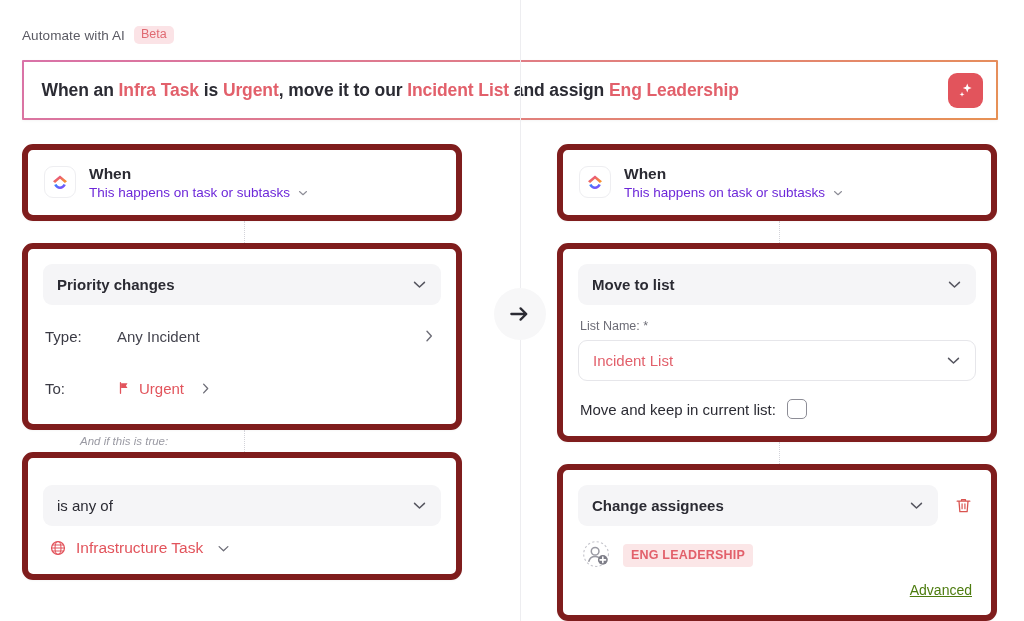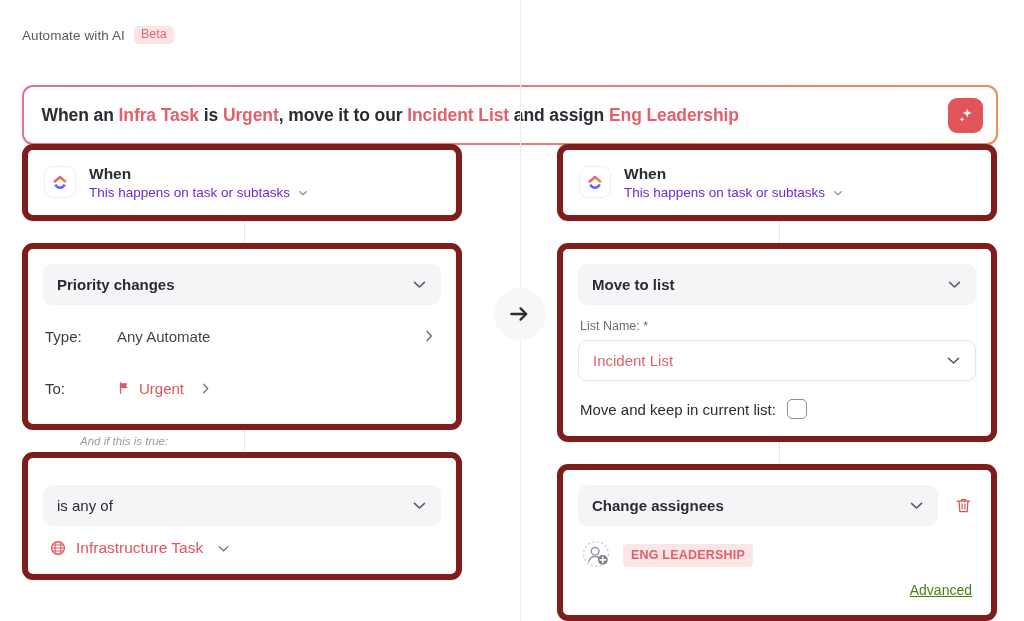--- a/index.html
+++ b/index.html
@@ -46,28 +46,27 @@
     line-height: 1;
   }
 
   
   .prompt-banner {
     position: absolute;
     left: 22px;
     top: 60px;
     width: 976px;
     height: 60px;
-    border-radius: 11px;
+    border-radius: 1px;
     background: #ffffff;
     padding: 1.6px;
     background-image: linear-gradient(#fff,#fff), linear-gradient(150deg,#d972a8 0%,#e07c86 45%,#e79154 100%);
     background-origin: border-box;
     background-clip: content-box, border-box;
     box-shadow: 0 1px 3px rgba(0,0,0,.045);
-    margin-top: 25px;
   }
   .prompt-inner {
     width: 100%;
     height: 100%;
     border-radius: 10px;
     background: #fff;
     display: flex;
     align-items: center;
     justify-content: space-between;
     padding: 0 13px 0 18px;
@@ -386,21 +385,21 @@
       <div class="card-body">
         <div class="select-grey">
           <span>Priority changes</span>
           <svg class="chev" width="17" height="17" viewBox="0 0 24 24">
             <path d="M5 9l7 6.5L19 9" fill="none" stroke="#55555f" stroke-width="2.1" stroke-linecap="round" stroke-linejoin="round"></path>
           </svg>
         </div>
 
         <div class="kv-row" style="margin-top:12px">
           <span class="kv-key">Type:</span>
-          <span class="kv-val">Any Automate</span>
+          <span class="kv-val">Any Incident</span>
           <svg class="chev" width="16" height="16" viewBox="0 0 24 24">
             <path d="M9 5l6.5 7L9 19" fill="none" stroke="#6d6d77" stroke-width="2.1" stroke-linecap="round" stroke-linejoin="round"></path>
           </svg>
         </div>
 
         <div class="kv-row" style="margin-top:14px">
           <span class="kv-key">To:</span>
           <span class="kv-val urgent">
             <svg width="14" height="14" viewBox="0 0 24 24">
               <path d="M6 3v18" stroke="#e2545c" stroke-width="2.2" stroke-linecap="round"></path>

